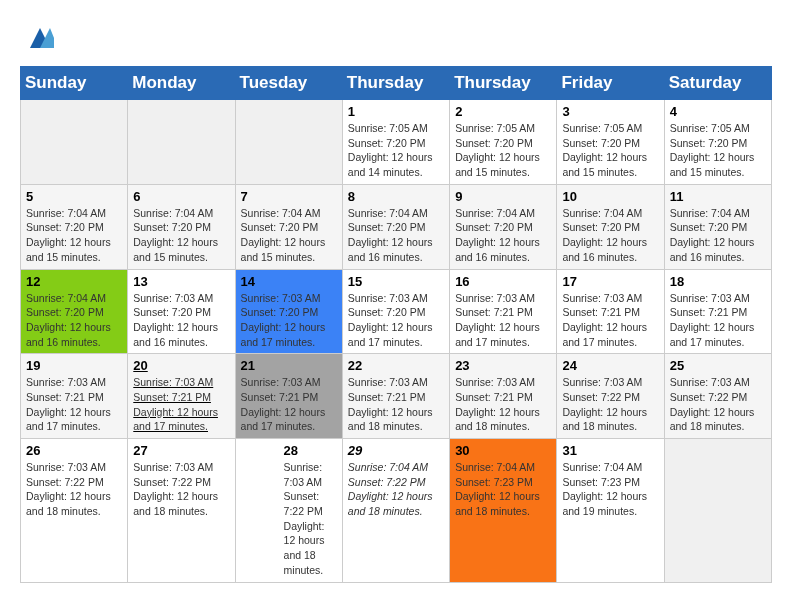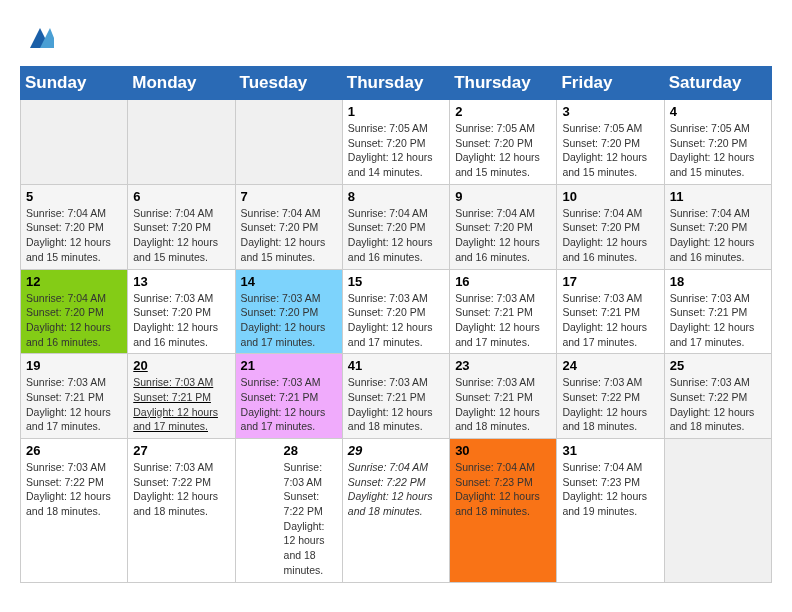--- a/index.html
+++ b/index.html
@@ -207,21 +207,21 @@
 Daylight: 12 hours
 and 16 minutes.</div>
         </td>
         <td style="background: rgb(255, 255, 255);">
           <div class="day-number">13</div>
           <div class="day-info" style="white-space: pre-line;">Sunrise: 7:03 AM
 Sunset: 7:20 PM
 Daylight: 12 hours
 and 16 minutes.</div>
         </td>
-        <td style="background: #7dd3fc;">
+        <td style="background: #3b82f6;">
           <div class="day-number">14</div>
           <div class="day-info" style="white-space: pre-line;">Sunrise: 7:03 AM
 Sunset: 7:20 PM
 Daylight: 12 hours
 and 17 minutes.</div>
         </td>
         <td style="background: rgb(255, 255, 255);">
           <div class="day-number">15</div>
           <div class="day-info" style="white-space: pre-line;">Sunrise: 7:03 AM
 Sunset: 7:20 PM
@@ -258,29 +258,29 @@
 Daylight: 12 hours
 and 17 minutes.</div>
         </td>
         <td style="background: rgb(245, 245, 245); text-decoration: underline;">
           <div class="day-number">20</div>
           <div class="day-info" style="white-space: pre-line;">Sunrise: 7:03 AM
 Sunset: 7:21 PM
 Daylight: 12 hours
 and 17 minutes.</div>
         </td>
-        <td style="background: #f0abfc;">
+        <td style="background: #a3a3a3;">
           <div class="day-number">21</div>
           <div class="day-info" style="white-space: pre-line;">Sunrise: 7:03 AM
 Sunset: 7:21 PM
 Daylight: 12 hours
 and 17 minutes.</div>
         </td>
         <td style="background: rgb(245, 245, 245);">
-          <div class="day-number">41</div>
+          <div class="day-number">22</div>
           <div class="day-info" style="white-space: pre-line;">Sunrise: 7:03 AM
 Sunset: 7:21 PM
 Daylight: 12 hours
 and 18 minutes.</div>
         </td>
         <td style="background: rgb(245, 245, 245);">
           <div class="day-number">23</div>
           <div class="day-info" style="white-space: pre-line;">Sunrise: 7:03 AM
 Sunset: 7:21 PM
 Daylight: 12 hours

